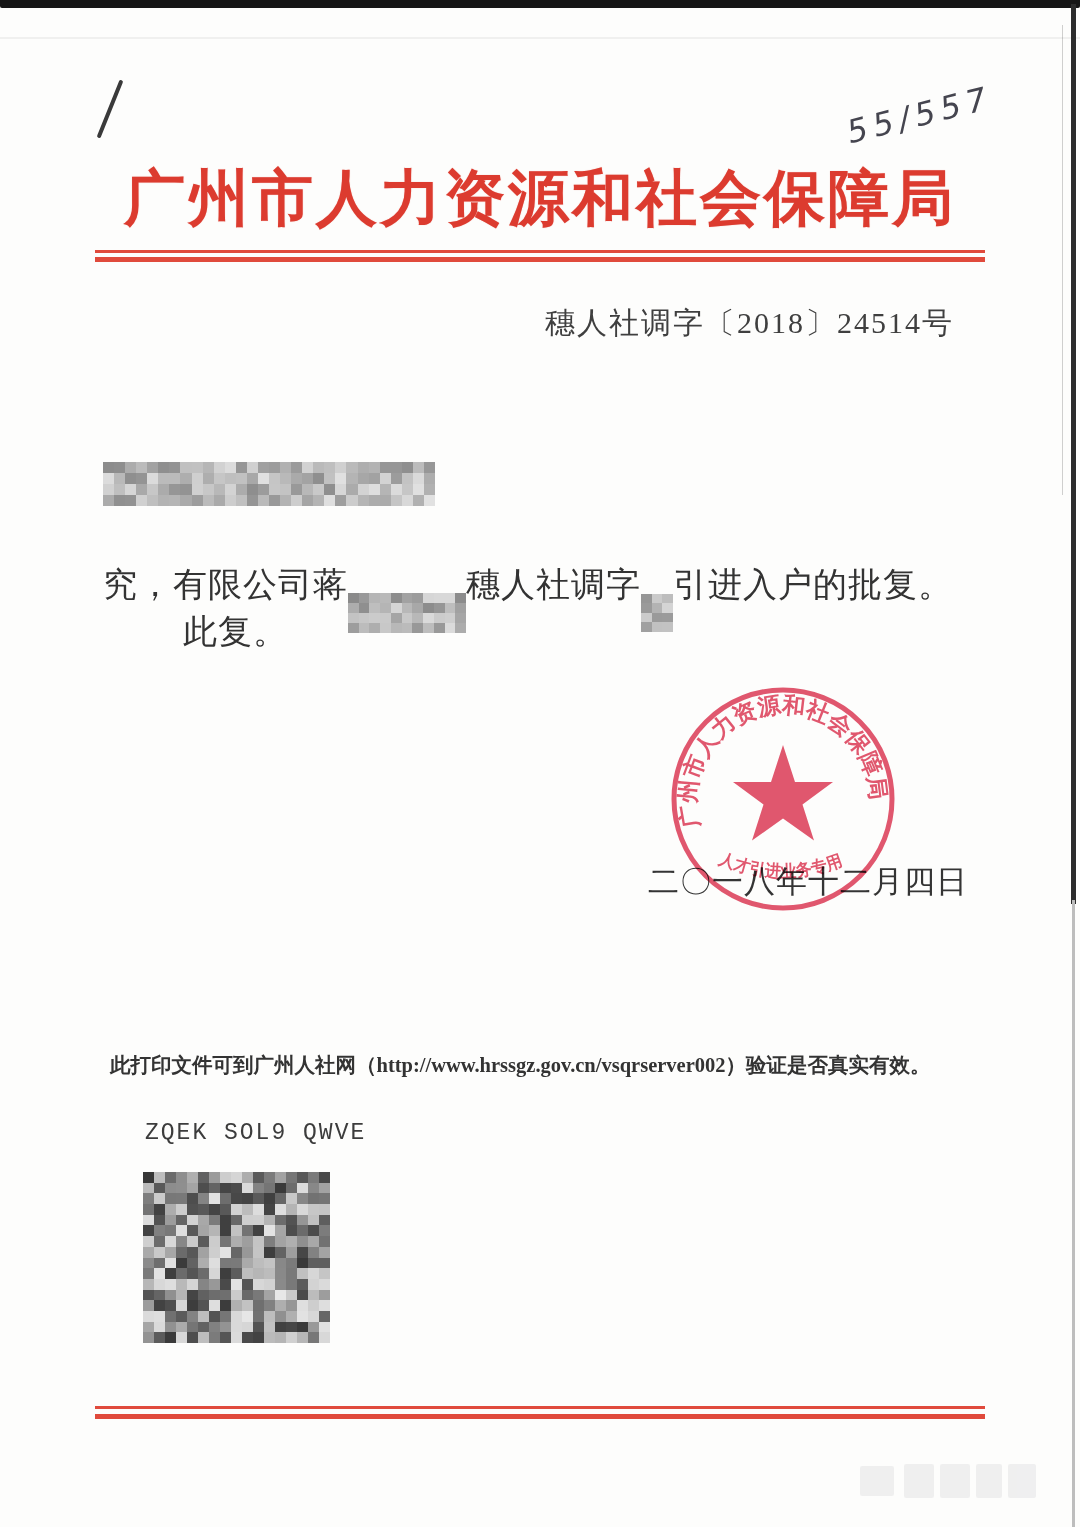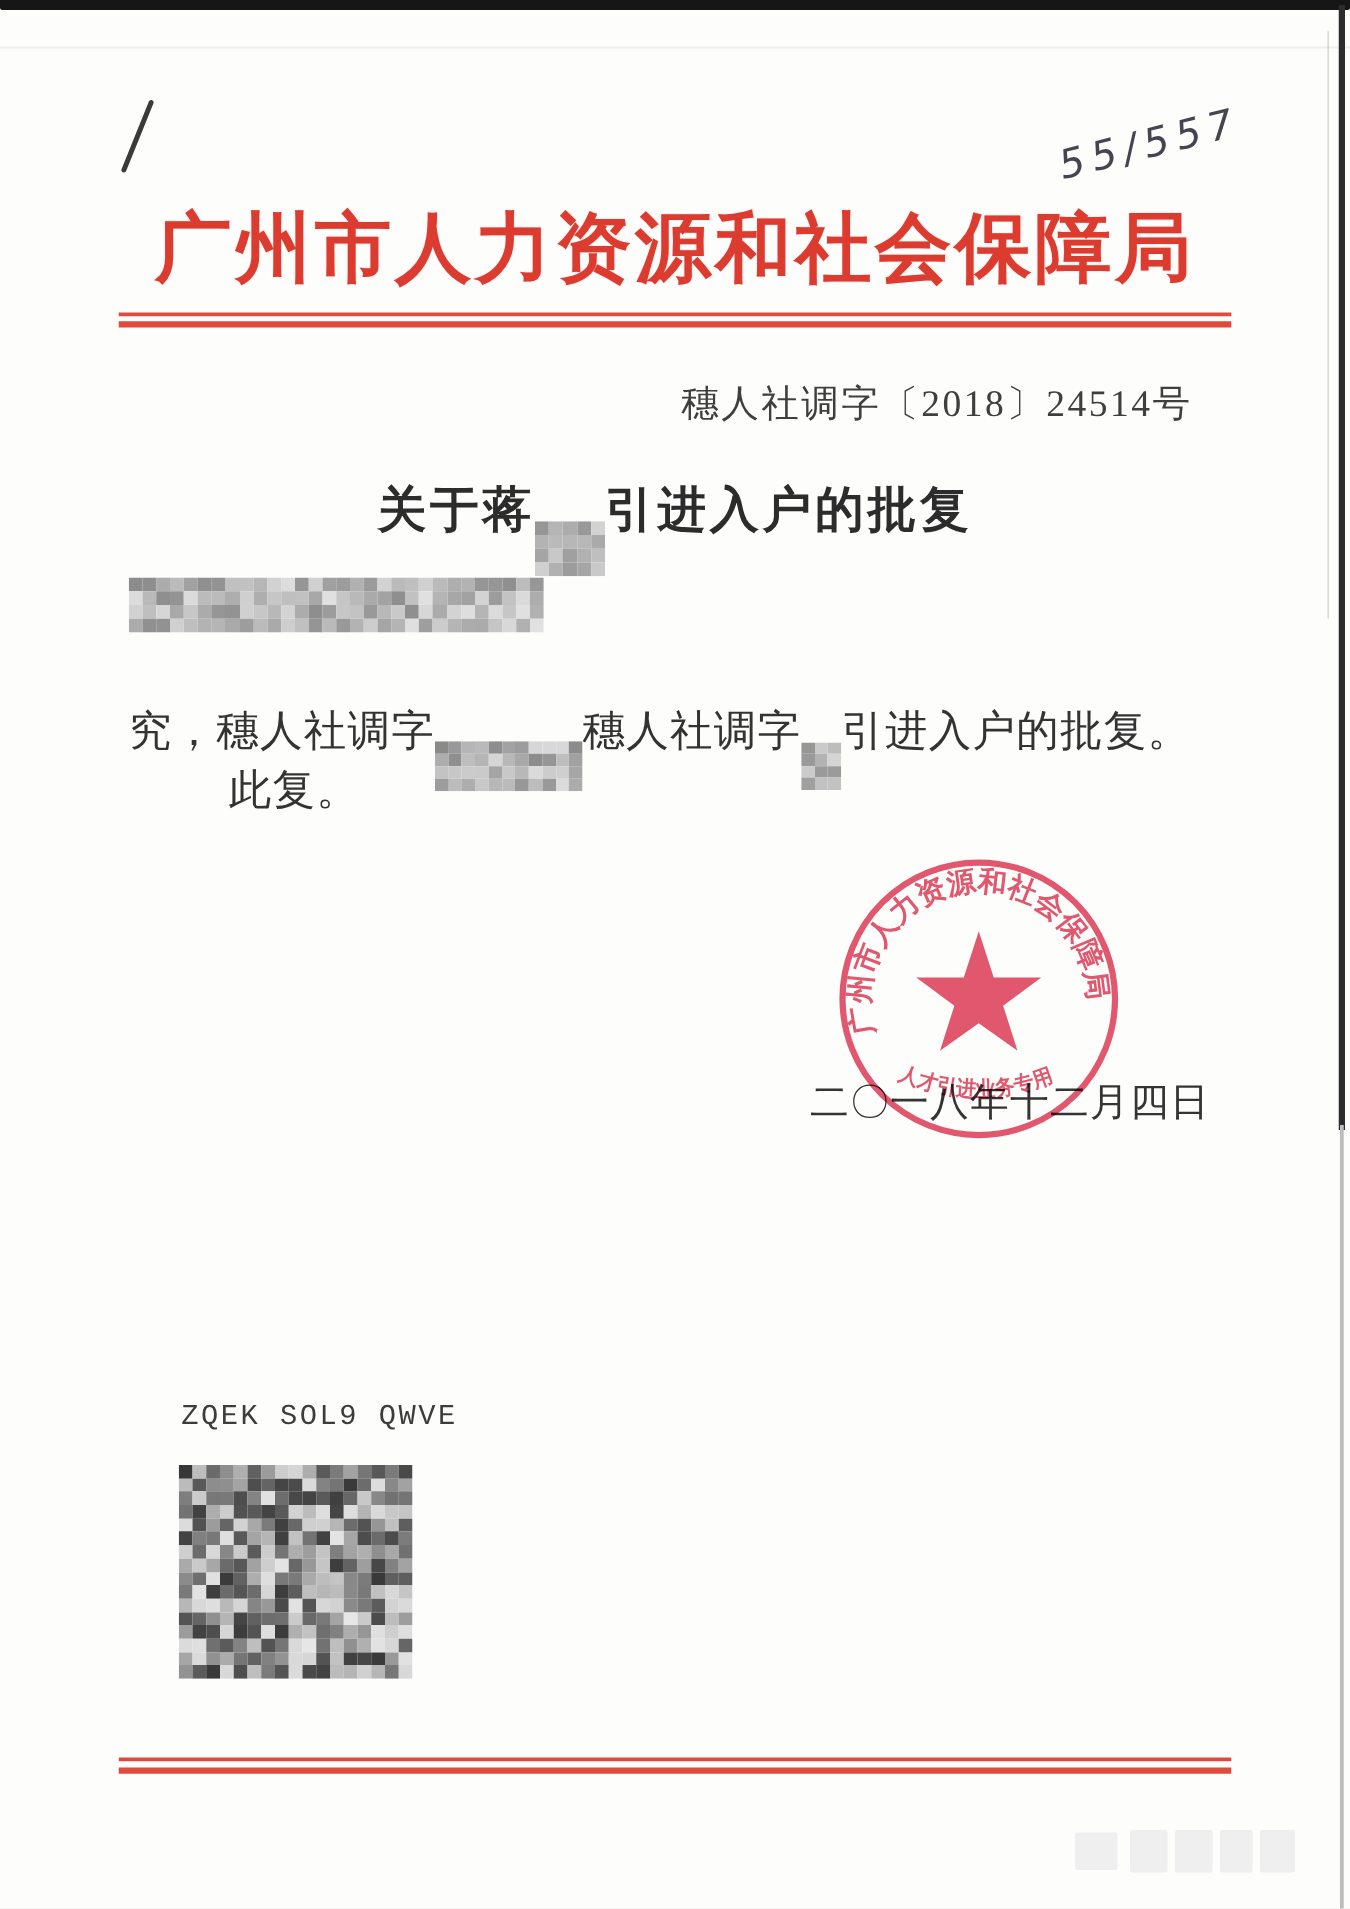--- a/index.html
+++ b/index.html
@@ -88,44 +88,20 @@
   <div class="scan-right-inner"></div>
   <div class="pen-mark"></div>
   <div class="hand-number">55/557</div>
 
   <div class="agency-title">广州市人力资源和社会保障局</div>
   <div class="rule rule-top-thin"></div>
   <div class="rule rule-top-thick"></div>
 
   <div class="doc-number">穗人社调字〔2018〕24514号</div>
 
-  <div class="letter-title">
-    <span>关于蒋</span><span class="mosaic inline m-title" style="display: inline-grid; grid-template-columns: repeat(5, 1fr); grid-auto-rows: 1fr;">
-        <i style="background: rgb(150, 150, 150);"></i>
-        <i style="background: rgb(181, 181, 181);"></i>
-        <i style="background: rgb(172, 172, 172);"></i>
-        <i style="background: rgb(153, 153, 153);"></i>
-        <i style="background: rgb(210, 210, 210);"></i>
-        <i style="background: rgb(179, 179, 179);"></i>
-        <i style="background: rgb(186, 186, 186);"></i>
-        <i style="background: rgb(183, 183, 183);"></i>
-        <i style="background: rgb(183, 183, 183);"></i>
-        <i style="background: rgb(170, 170, 170);"></i>
-        <i style="background: rgb(165, 165, 165);"></i>
-        <i style="background: rgb(200, 200, 200);"></i>
-        <i style="background: rgb(160, 160, 160);"></i>
-        <i style="background: rgb(177, 177, 177);"></i>
-        <i style="background: rgb(191, 191, 191);"></i>
-        <i style="background: rgb(208, 208, 208);"></i>
-        <i style="background: rgb(177, 177, 177);"></i>
-        <i style="background: rgb(156, 156, 156);"></i>
-        <i style="background: rgb(165, 165, 165);"></i>
-        <i style="background: rgb(201, 201, 201);"></i>
-      </span><span>引进入户的批复</span>
-  </div>
 
   <div class="m-addr mosaic" style="display: grid; grid-template-columns: repeat(30, 1fr); grid-auto-rows: 1fr;">
       <i style="background: rgb(140, 140, 140);"></i>
       <i style="background: rgb(142, 142, 142);"></i>
       <i style="background: rgb(172, 172, 172);"></i>
       <i style="background: rgb(187, 187, 187);"></i>
       <i style="background: rgb(162, 162, 162);"></i>
       <i style="background: rgb(143, 143, 143);"></i>
       <i style="background: rgb(147, 147, 147);"></i>
       <i style="background: rgb(192, 192, 192);"></i>
@@ -237,21 +213,21 @@
       <i style="background: rgb(181, 181, 181);"></i>
       <i style="background: rgb(172, 172, 172);"></i>
       <i style="background: rgb(171, 171, 171);"></i>
       <i style="background: rgb(197, 197, 197);"></i>
       <i style="background: rgb(216, 216, 216);"></i>
       <i style="background: rgb(177, 177, 177);"></i>
       <i style="background: rgb(225, 225, 225);"></i>
     </div>
 
   <div class="body-line line-b2">
-    <span>究，穗人社调字</span><span class="mosaic inline m-b2a" style="display: inline-grid; grid-template-columns: repeat(11, 1fr); grid-auto-rows: 1fr;">
+    <span>究，有限公司蒋</span><span class="mosaic inline m-b2a" style="display: inline-grid; grid-template-columns: repeat(11, 1fr); grid-auto-rows: 1fr;">
         <i style="background: rgb(138, 138, 138);"></i>
         <i style="background: rgb(153, 153, 153);"></i>
         <i style="background: rgb(181, 181, 181);"></i>
         <i style="background: rgb(185, 185, 185);"></i>
         <i style="background: rgb(141, 141, 141);"></i>
         <i style="background: rgb(162, 162, 162);"></i>
         <i style="background: rgb(156, 156, 156);"></i>
         <i style="background: rgb(214, 214, 214);"></i>
         <i style="background: rgb(216, 216, 216);"></i>
         <i style="background: rgb(216, 216, 216);"></i>
@@ -316,20 +292,21 @@
       <path id="sealBotArc" d="M 52,181 Q 117,209 182,181" fill="none"></path>
     </defs>
     <text font-size="23" font-weight="bold" fill="#e04a63">
       <textPath href="#sealTopArc" startOffset="0" textLength="300" lengthAdjust="spacingAndGlyphs">广州市人力资源和社会保障局</textPath>
     </text>
     <text font-size="17" font-weight="bold" fill="#e04a63">
       <textPath href="#sealBotArc" startOffset="0" textLength="145" lengthAdjust="spacingAndGlyphs">人才引进业务专用章</textPath>
     </text>
   </svg>
 
+  <div class="verify-line">此打印文件可到广州人社网（http://www.hrssgz.gov.cn/vsqrserver002）验证是否真实有效。</div>
   <div class="verify-code">ZQEK SOL9 QWVE</div>
 
   <div class="m-qr mosaic" style="display: grid; grid-template-columns: repeat(17, 1fr); grid-auto-rows: 1fr;">
       <i style="background: rgb(55, 55, 55);"></i>
       <i style="background: rgb(189, 189, 189);"></i>
       <i style="background: rgb(107, 107, 107);"></i>
       <i style="background: rgb(142, 142, 142);"></i>
       <i style="background: rgb(175, 175, 175);"></i>
       <i style="background: rgb(97, 97, 97);"></i>
       <i style="background: rgb(155, 155, 155);"></i>

